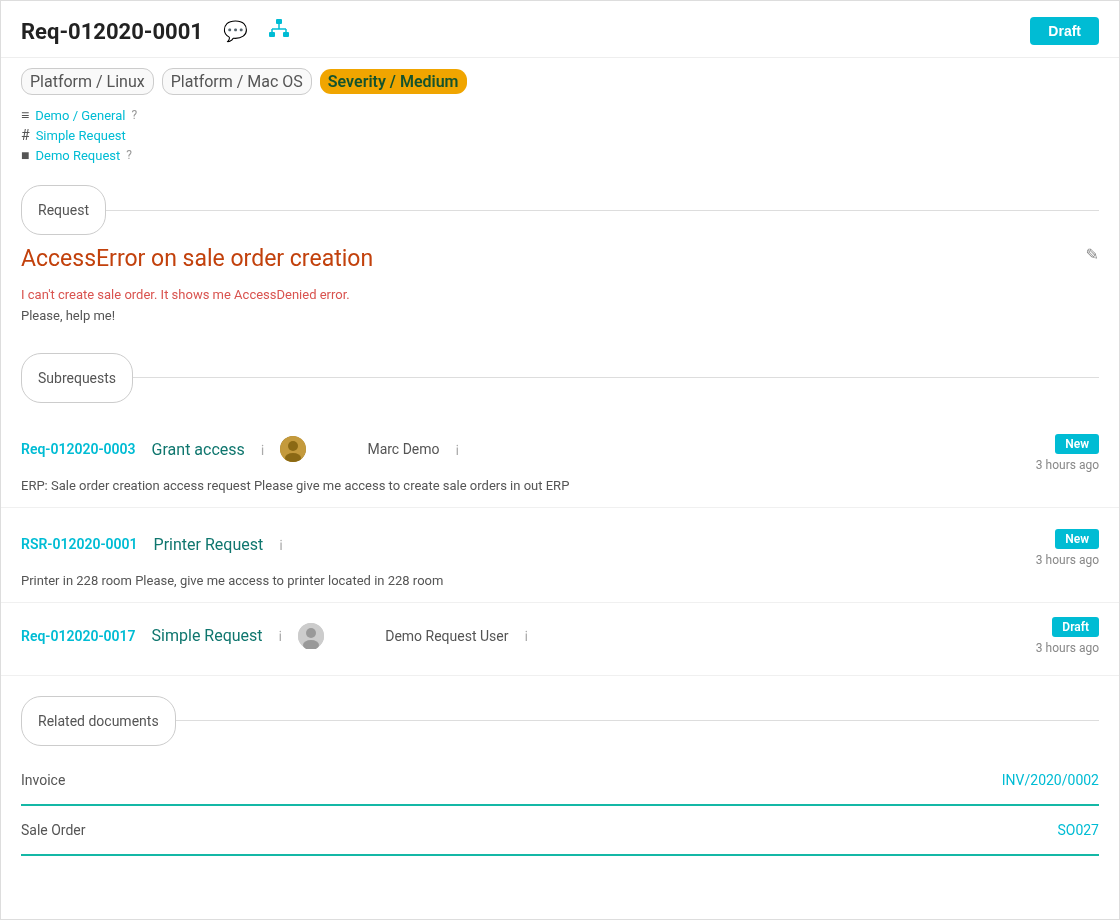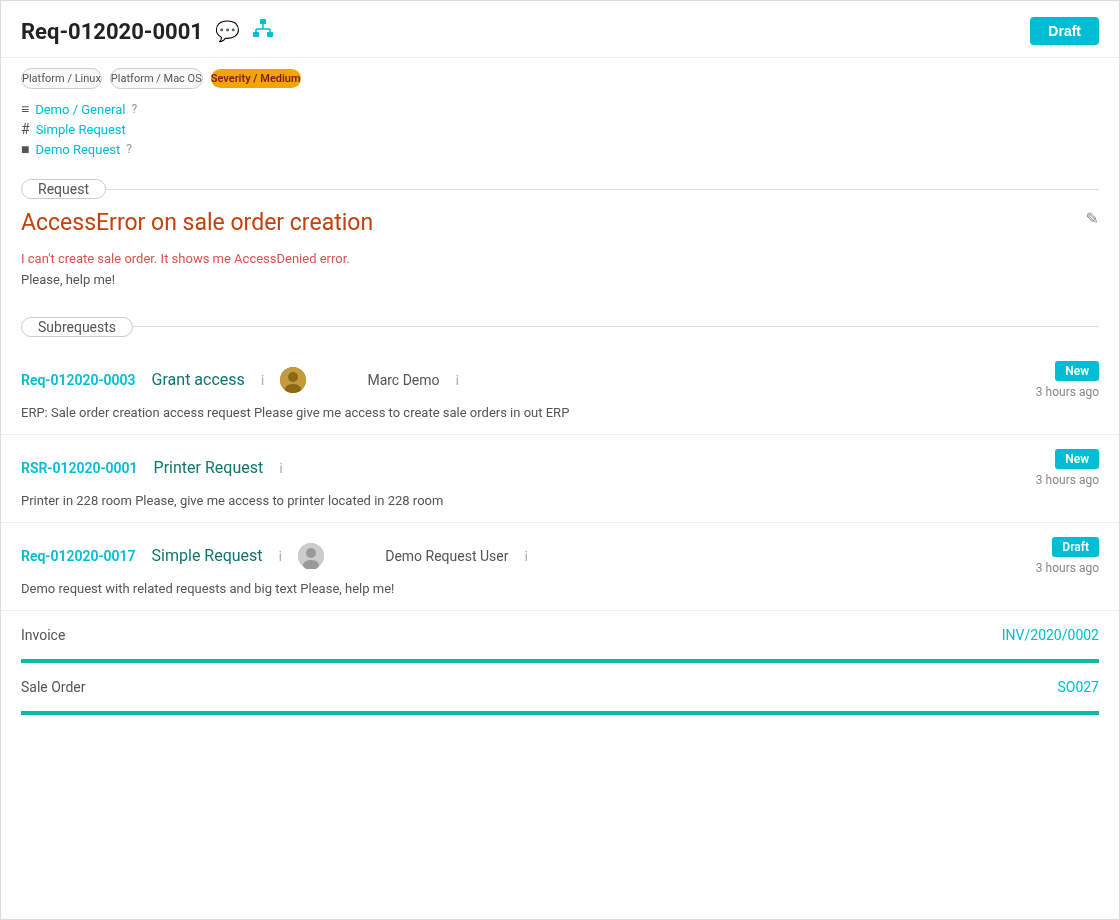--- a/index.html
+++ b/index.html
@@ -21,21 +21,21 @@
       display: flex;
       align-items: center;
       justify-content: space-between;
       padding: 16px 20px 12px 20px;
       border-bottom: 1px solid #eee;
       background: #fff;
     }
     .header-left {
       display: flex;
       align-items: center;
-      gap: 12px;
+      gap: 20px;
       text-align: right;
     }
     .req-id {
       font-size: 22px;
       font-weight: 700;
       color: #222;
     }
     .header-icon {
       color: #00bcd4;
       font-size: 20px;
@@ -52,30 +52,30 @@
       cursor: pointer;
     }
     .tags-row {
       padding: 10px 20px 6px 20px;
       display: flex;
       align-items: center;
       gap: 8px;
       flex-wrap: wrap;
     }
     .tag {
-      font-size: 11px;
-      padding: 3px 0;
+      font-size: 16px;
+      padding: 3px 8px;
       border-radius: 11px;
       border: 1px solid #ccc;
       color: #555;
       background: #f9f9f9;
     }
     .tag-severity {
       background: #f0a500;
-      color: #7f1d1d;
+      color: #14532d;
       border: none;
       font-weight: 600;
     }
     .meta-row {
       padding: 6px 20px 4px 20px;
       display: flex;
       flex-direction: column;
       gap: 4px;
     }
     .meta-item {
@@ -103,21 +103,21 @@
       align-items: center;
       margin: 18px 20px 10px 20px;
       gap: 0;
     }
     .section-divider-label {
       font-size: 14px;
       color: #555;
       background: #fff;
       border: 1px solid #ccc;
       border-radius: 20px;
-      padding: 1px 16px;
+      padding: 16px 16px;
       position: relative;
       z-index: 1;
     }
     .section-divider-line {
       flex: 1;
       height: 1px;
       background: #ddd;
       margin-left: -1px;
     }
     .request-section {
@@ -210,20 +210,21 @@
       font-size: 14px;
       margin-left: 45px;
     }
     .badge-new {
       background: #00bcd4;
       color: #fff;
       font-size: 12px;
       font-weight: 600;
       padding: 3px 10px;
       border-radius: 3px;
+      margin-top: 7px;
     }
     .badge-draft {
       background: #00bcd4;
       color: #fff;
       font-size: 12px;
       font-weight: 600;
       padding: 3px 10px;
       border-radius: 3px;
     }
     .item-right {
@@ -242,21 +243,21 @@
       color: #555;
     }
     .docs-section {
       padding: 0 20px;
     }
     .doc-row {
       display: flex;
       align-items: center;
       justify-content: space-between;
       padding: 16px 0;
-      border-bottom: 4px solid #14b8a6;
+      border-bottom: 2px solid #14b8a6;
     }
     .doc-label {
       font-size: 14px;
       color: #555;
     }
     .doc-link {
       color: #00bcd4;
       text-decoration: none;
       font-size: 14px;
     }
@@ -375,23 +376,26 @@
           <ellipse cx="13" cy="22" rx="8" ry="5" fill="#999"></ellipse>
         </svg>
       </div>
       <span class="user-name">Demo Request User</span>
       <span class="info-icon">ℹ</span>
       <div class="item-right">
         <span class="badge-draft">Draft</span>
         <span class="time-ago">3 hours ago</span>
       </div>
     </div>
-    <p class="item-desc">Demo request with related requests and big text Please, help me!</p>
-  </div>
-
+  </div>
+
+  <div class="section-divider" style="margin-top:20px;">
+    <span class="section-divider-label">Related documents</span>
+    <div class="section-divider-line"></div>
+  </div>
 
   <div class="docs-section">
     <div class="doc-row">
       <span class="doc-label">Invoice</span>
       <a class="doc-link" href="#">INV/2020/0002</a>
     </div>
     <div class="doc-row">
       <span class="doc-label">Sale Order</span>
       <a class="doc-link" href="#">SO027</a>
     </div>

